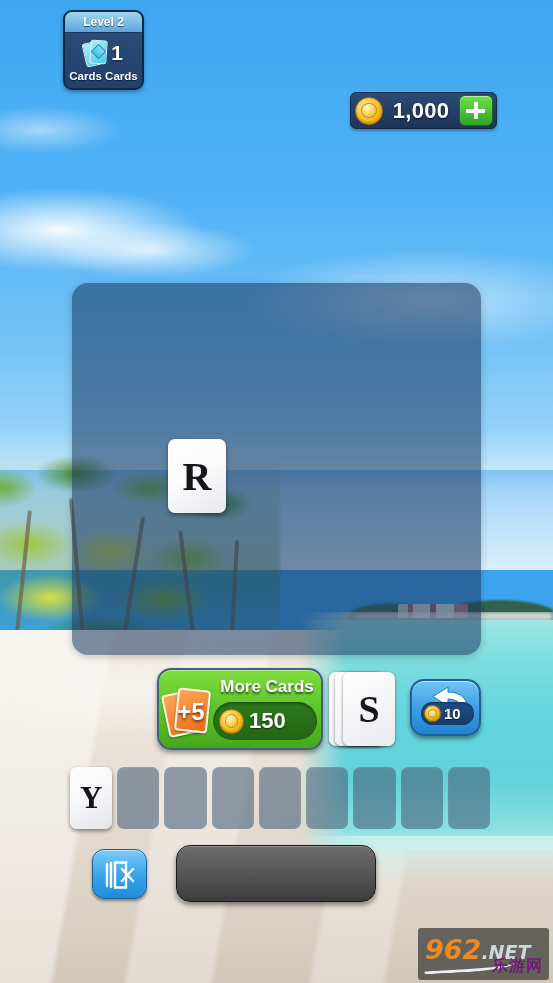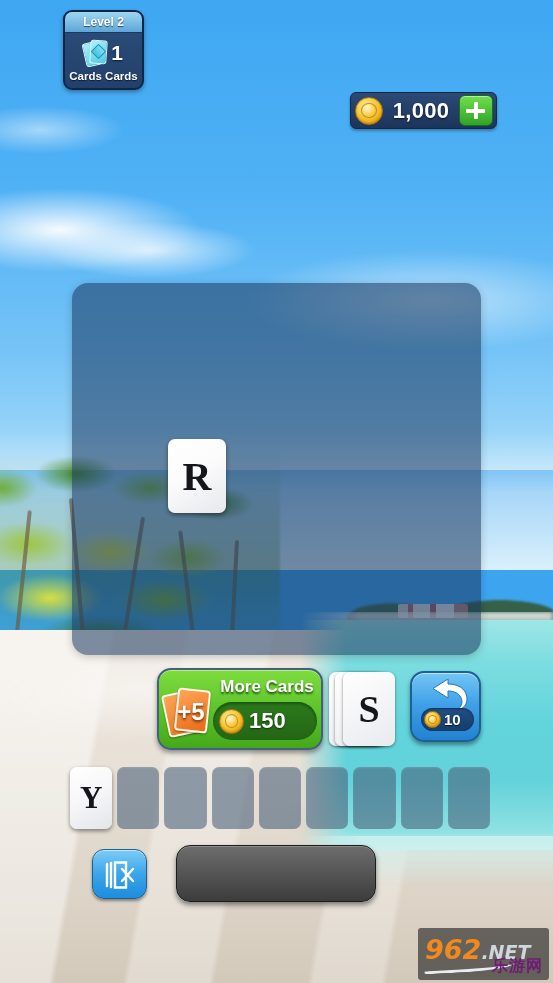--- a/index.html
+++ b/index.html
@@ -257,21 +257,21 @@
     border-radius:7px; box-shadow:0 1px 3px rgba(0,0,0,.5);
   }
   #shuffle-stack-button .s1 { left:0;  }
   #shuffle-stack-button .s2 { left:6px; }
   #shuffle-stack-button .s3 {
     left:14px; display:flex; align-items:center; justify-content:center;
     font-family:"Liberation Serif", serif; font-weight:bold; font-size:38px; color:#15161a;
   }
 
   #undo-button {
-    position:absolute; left:410px; top:4px; width:71px; height:71px;
+    position:absolute; left:410px; top:12px; width:71px; height:57px;
     border-radius:14px; border:2px solid #1e5f96;
     background:linear-gradient(#73c6f5 0%, #3f9fe6 48%, #2183d0 100%);
     box-shadow:0 3px 4px rgba(0,0,0,.4), inset 0 1px 0 rgba(255,255,255,.55);
     cursor:pointer;
   }
   #undo-button .undo-arrow {
     position:absolute; left:12px; top:6px; width:47px; height:34px;
   }
   #undo-button .undo-price {
     position:absolute; left:9px; bottom:9px; width:53px; height:23px;

